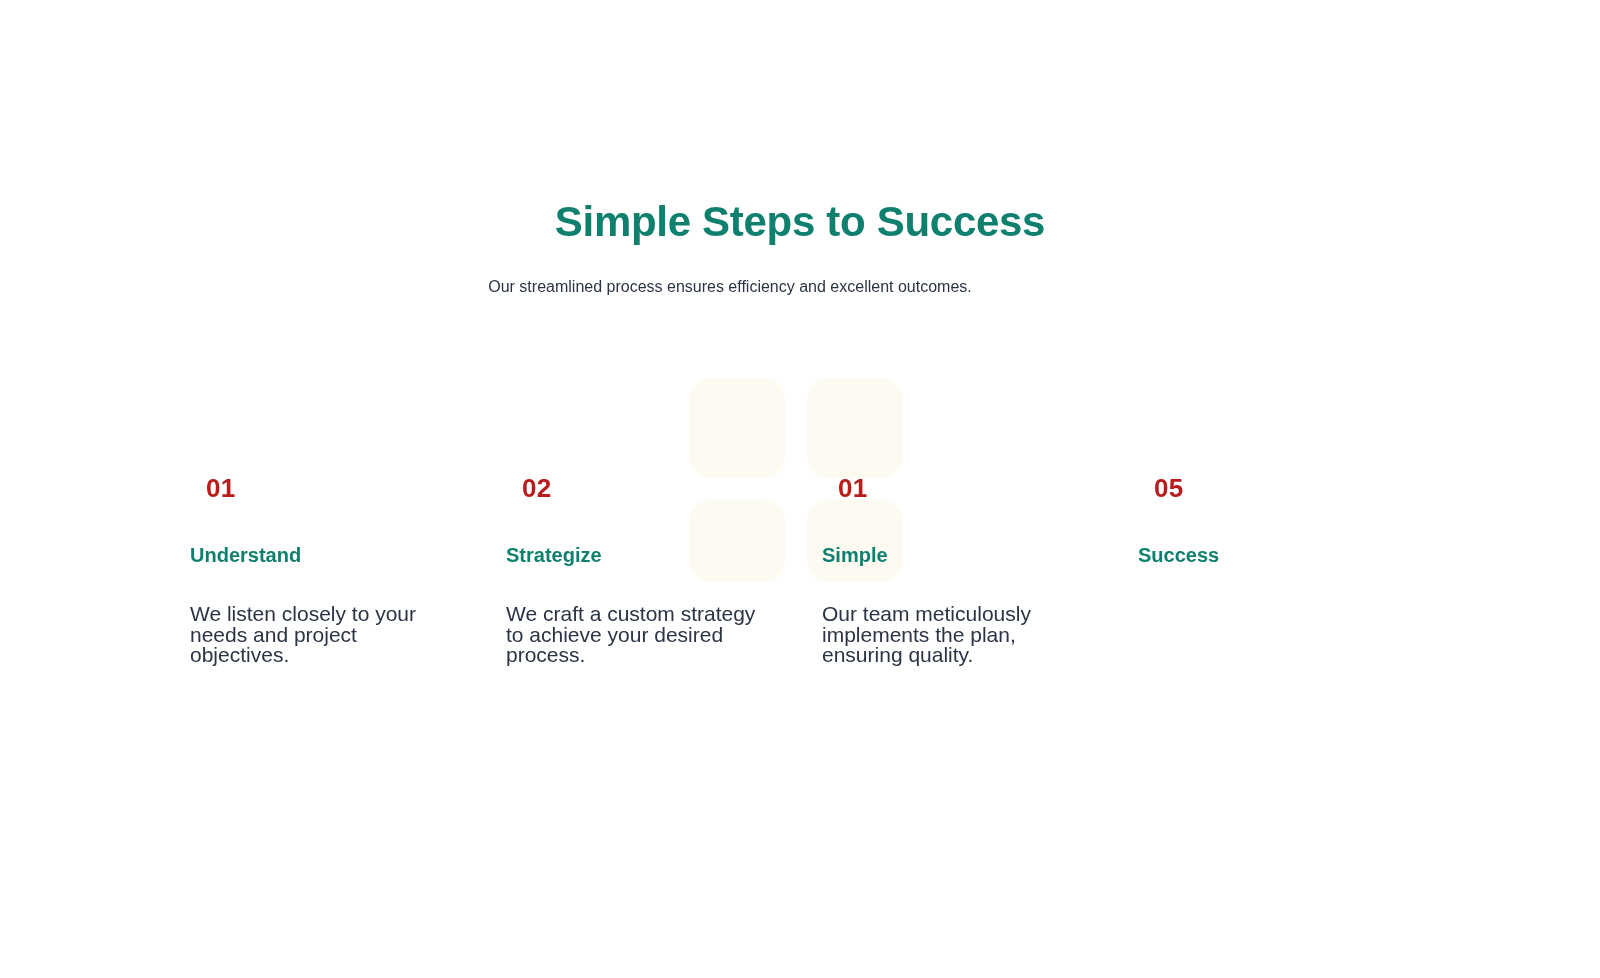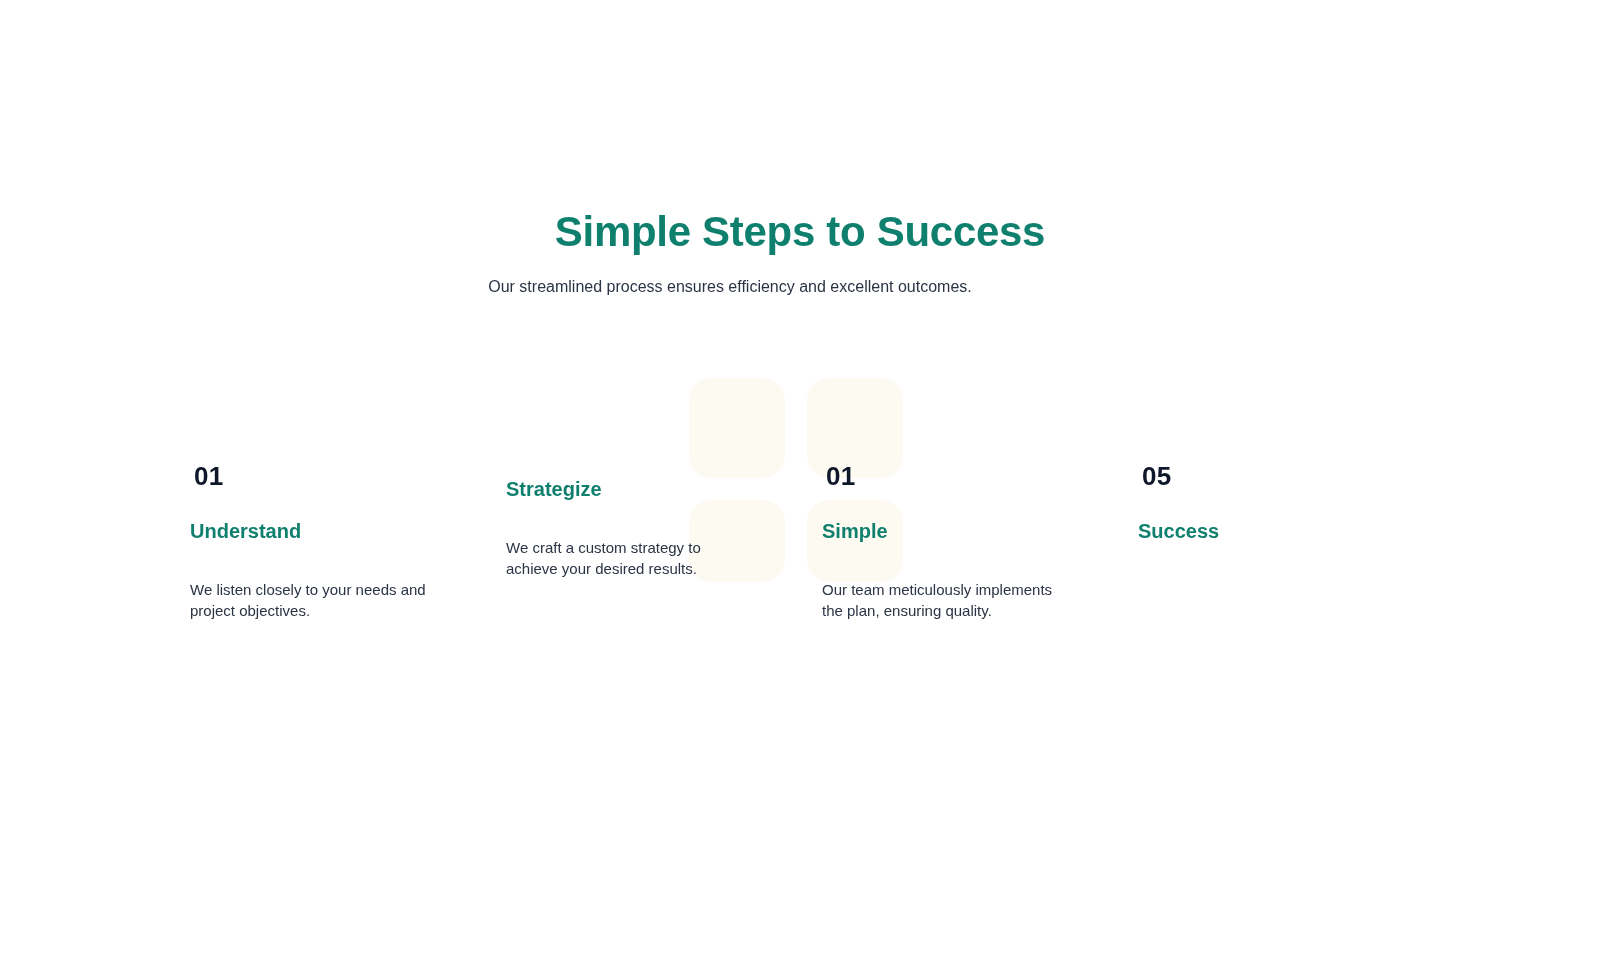--- a/index.html
+++ b/index.html
@@ -46,21 +46,21 @@
   
   .header {
     position: absolute;
     left: 0;
     top: 0;
     width: 1600px;
     z-index: 2;
   }
   .section-title {
     position: absolute;
-    top: 206px;
+    top: 196px;
     left: 0;
     width: 1600px;
     text-align: center;
     font-size: 42px;
     line-height: 52px;
     font-weight: bold;
     letter-spacing: -0.3px;
     color: #0f7f6e;
     margin: 0;
   }
@@ -89,34 +89,34 @@
   }
   .step {
     width: 280px;
     position: relative;
     background: transparent;
   }
   .step-number {
     font-size: 26px;
     line-height: 34px;
     font-weight: bold;
-    color: #0f172a;
+    color: #b91c1c;
     letter-spacing: 0.2px;
-    margin: 4px;
+    margin: 16px;
   }
   .step-title {
     font-size: 20px;
     line-height: 26px;
     font-weight: bold;
     color: #0f7f6e;
     margin: 0;
     padding-top: 21px;
   }
   .step-desc {
-    font-size: 15px;
+    font-size: 21px;
     line-height: 20.5px;
     font-weight: normal;
     color: #2b3445;
     margin: 0;
     padding-top: 36px;
     max-width: 250px;
   }
 </style>
 </head>
 <body>
@@ -137,22 +137,23 @@
 
   <div class="steps">
 
     <div class="step">
       <div class="step-number">01</div>
       <div class="step-title">Understand</div>
       <div class="step-desc">We listen closely to your needs and project objectives.</div>
     </div>
 
     <div class="step">
+      <div class="step-number">02</div>
       <div class="step-title">Strategize</div>
-      <div class="step-desc">We craft a custom strategy to achieve your desired results.</div>
+      <div class="step-desc">We craft a custom strategy to achieve your desired process.</div>
     </div>
 
     <div class="step">
       <div class="step-number">01</div>
       <div class="step-title">Simple</div>
       <div class="step-desc">Our team meticulously implements the plan, ensuring quality.</div>
     </div>
 
     <div class="step">
       <div class="step-number">05</div>

